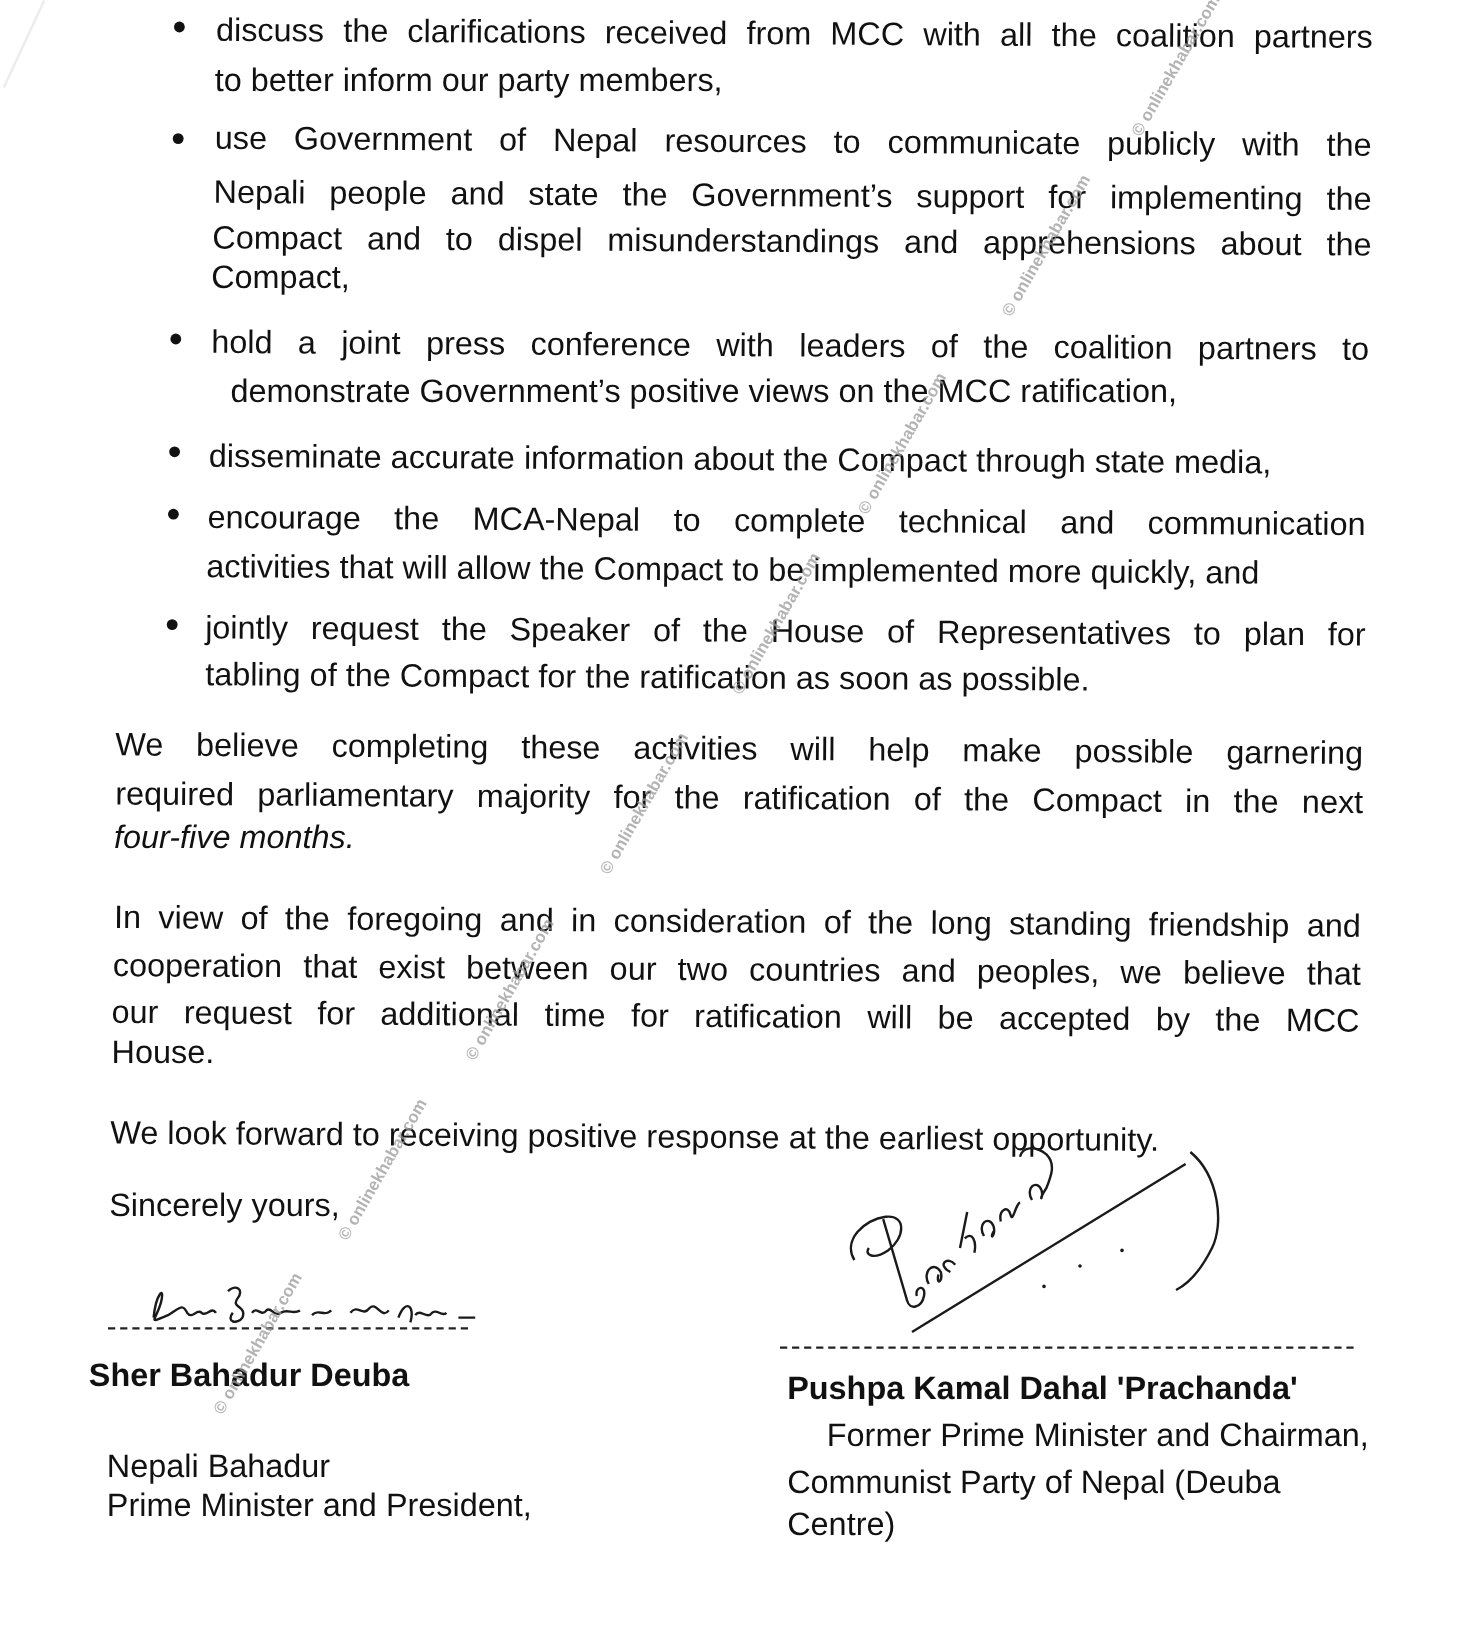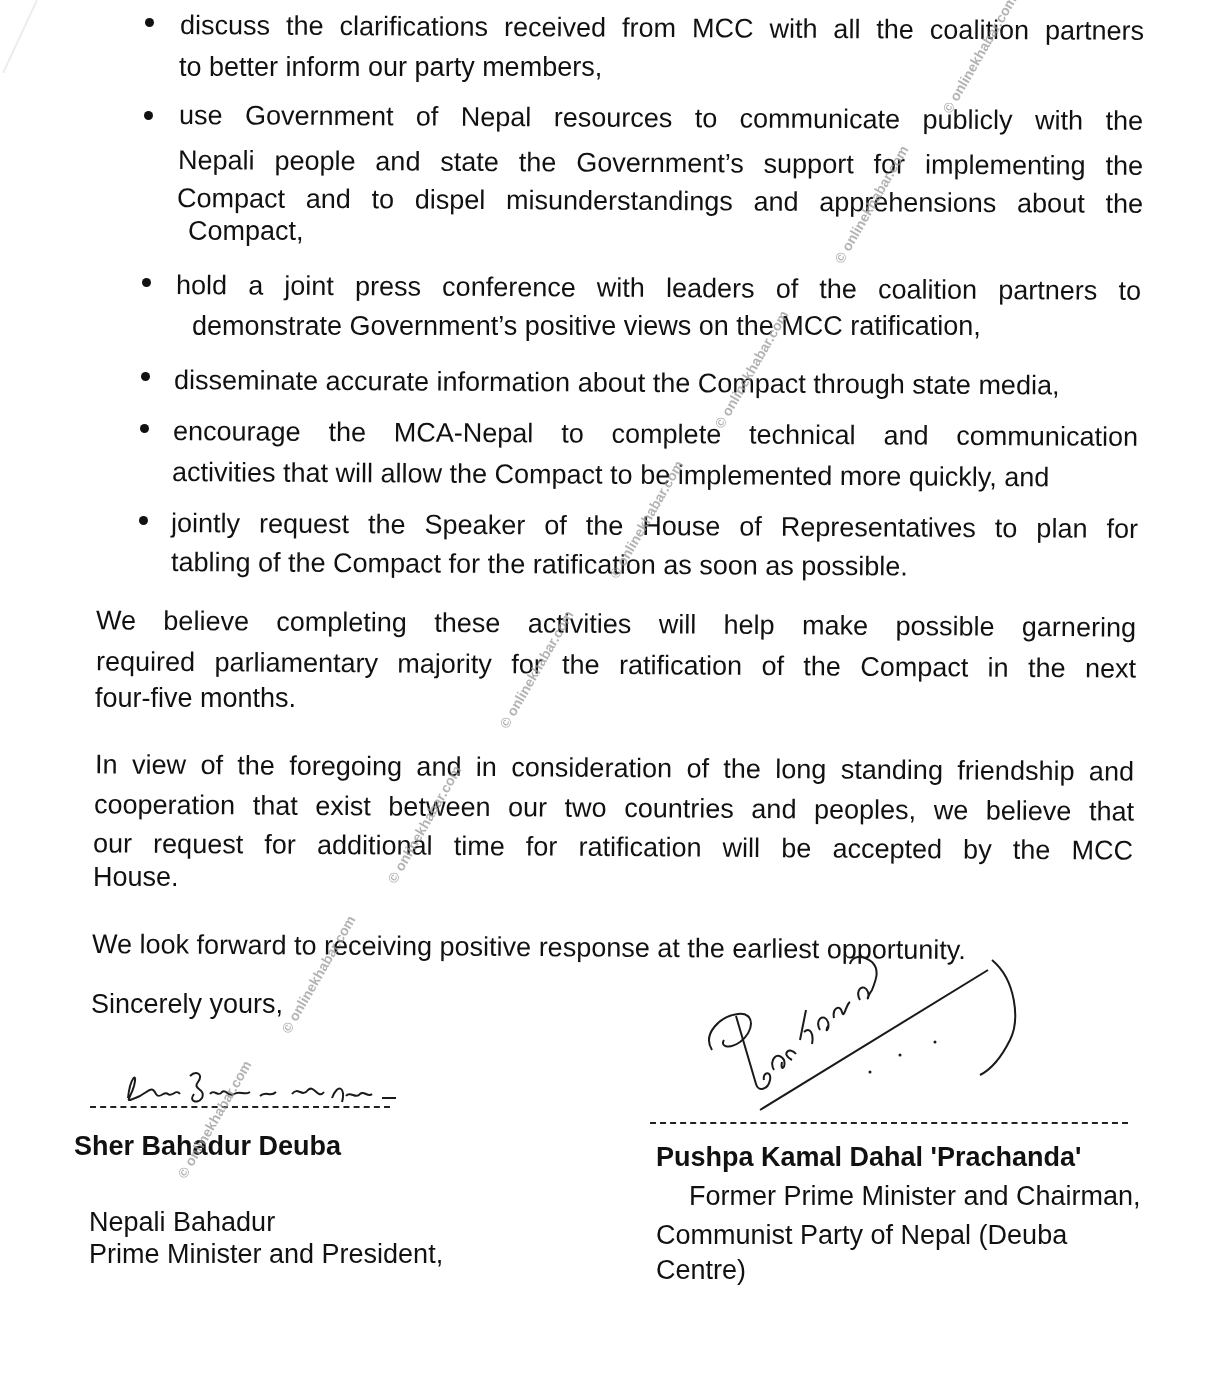--- a/index.html
+++ b/index.html
@@ -50,21 +50,21 @@
       </span>
     <div class="line just" style="left:180px;top:12px;width:964px;transform:rotate(0.35deg);">discuss the clarifications received from MCC with all the coalition partners</div>
     <div class="line" style="left:179px;top:51px;">to better inform our party members,</div>
   </div>
 
   <div>
     <span class="dot" style="left:144px;top:111px;position:absolute;width:9px;height:9px;border-radius:50%;background:#111;"></span>
     <div class="line just" style="left:179px;top:102px;width:964px;transform:rotate(0.35deg);">use Government of Nepal resources to communicate publicly with the</div>
     <div class="line just" style="left:178px;top:147px;width:965px;transform:rotate(0.35deg);">Nepali people and state the Government’s support for implementing the</div>
     <div class="line just" style="left:177px;top:185px;width:966px;transform:rotate(0.35deg);">Compact and to dispel misunderstandings and apprehensions about the</div>
-    <div class="line" style="left:176px;top:215px;margin-left:12px;">Compact,</div>
+    <div class="line" style="left:176px;top:215px;">Compact,</div>
   </div>
 
   <div>
     <span class="dot" style="left:142px;top:278px;position:absolute;width:9px;height:9px;border-radius:50%;background:#111;"></span>
     <div class="line just" style="left:176px;top:272px;width:965px;transform:rotate(0.35deg);">hold a joint press conference with leaders of the coalition partners to</div>
     <div class="line" style="left:192px;top:310px;">demonstrate Government’s positive views on the MCC ratification,</div>
   </div>
 
   <div>
     <span class="dot" style="left:141px;top:372px;position:absolute;width:9px;height:9px;border-radius:50%;background:#111;"></span>
@@ -79,21 +79,21 @@
 
   <div>
     <span class="dot" style="left:139px;top:516px;position:absolute;width:9px;height:9px;border-radius:50%;background:#111;"></span>
     <div class="line just" style="left:171px;top:510px;width:967px;transform:rotate(0.35deg);">jointly request the Speaker of the House of Representatives to plan for</div>
     <div class="line" style="left:171px;top:546px;transform:rotate(0.35deg);transform-origin:left;">tabling of the Compact for the ratification as soon as possible.</div>
   </div>
 
   <div>
     <div class="line just" style="left:96px;top:608px;width:1040px;transform:rotate(0.4deg);">We believe completing these activities will help make possible garnering</div>
     <div class="line just" style="left:96px;top:649px;width:1040px;transform:rotate(0.4deg);">required parliamentary majority for the ratification of the Compact in the next</div>
-    <div class="line" style="left:95px;top:682px;">four-five months.</div>
+    <div class="line" style="left:95px;top:682px;font-style:italic;">four-five months.</div>
   </div>
 
   <div>
     <div class="line just" style="left:95px;top:752px;width:1039px;transform:rotate(0.4deg);">In view of the foregoing and in consideration of the long standing friendship and</div>
     <div class="line just" style="left:94px;top:792px;width:1040px;transform:rotate(0.4deg);">cooperation that exist between our two countries and peoples, we believe that</div>
     <div class="line just" style="left:93px;top:831px;width:1040px;transform:rotate(0.4deg);">our request for additional time for ratification will be accepted by the MCC</div>
     <div class="line" style="left:93px;top:861px;">House.</div>
   </div>
 
   <div>

